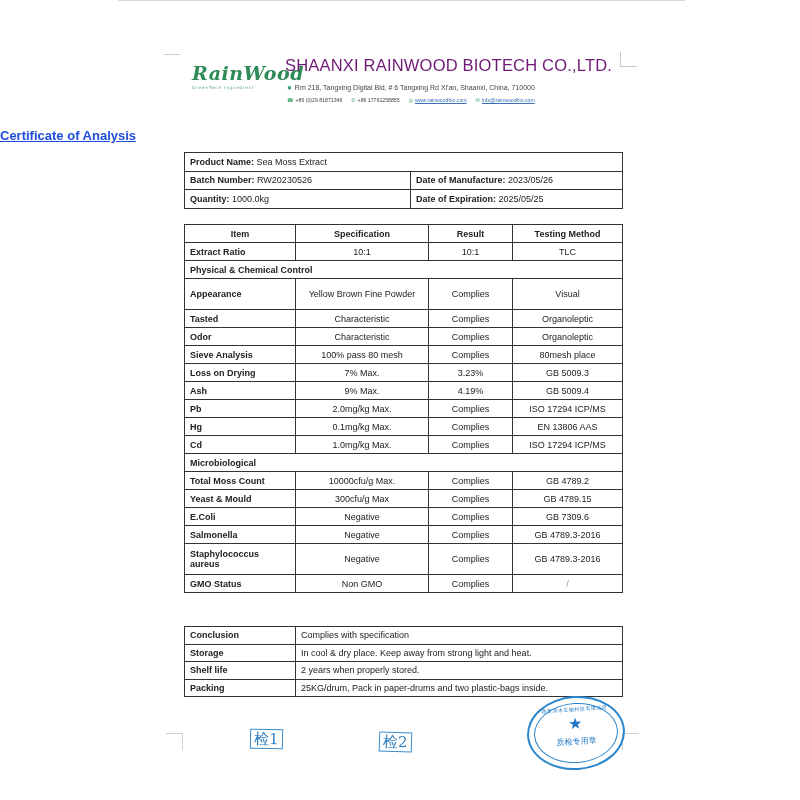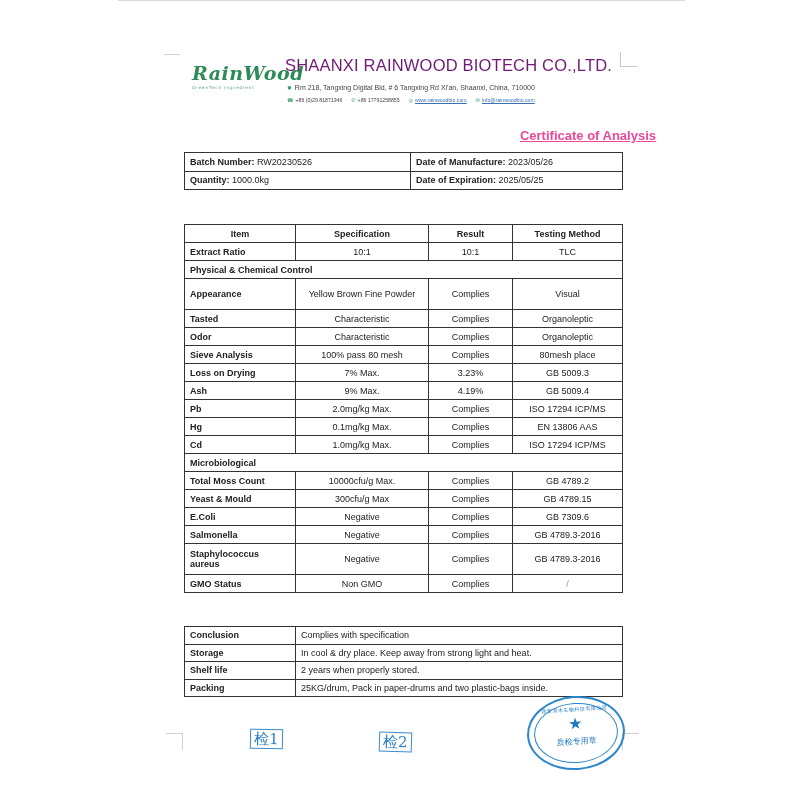--- a/index.html
+++ b/index.html
@@ -16,21 +16,21 @@
   .logo-sub { font-size:4px; color:#4a9a6a; letter-spacing:1px; margin-top:1px; white-space:nowrap; }
 
   .company { position:absolute; left:285px; top:56px; font-family:"Liberation Sans", sans-serif; font-size:16.5px; color:#701a75; letter-spacing:0.2px; white-space:nowrap; }
   .addr { position:absolute; left:287px; top:83px; font-family:"Liberation Sans", sans-serif; font-size:7px; color:#444; white-space:nowrap; }
   .addr .pin { color:#3aa06a; font-size:8px; margin-right:3px; }
   .contact { position:absolute; left:287px; top:97px; font-family:"Liberation Sans", sans-serif; font-size:5.2px; color:#444; white-space:nowrap; }
   .contact .ic { color:#3aa06a; margin-right:2px; }
   .contact .lnk { color:#3b6fb6; text-decoration:underline; }
   .contact span.sep { display:inline-block; width:6px; }
 
-  .title { position:absolute; left:0; width:656px; top:128px; text-align:right; font-family:"Liberation Sans", sans-serif; font-weight:bold; font-size:13px; text-decoration:underline; color:#ec4899; }
+  .title { position:absolute; left:0; width:656px; top:128px; text-align:left; font-family:"Liberation Sans", sans-serif; font-weight:bold; font-size:13px; text-decoration:underline; color:#1d4ed8; }
 
   table { border-collapse:collapse; position:absolute; font-family:"Liberation Sans", sans-serif; font-size:9px; color:#222; table-layout:fixed; }
   td { border:1px solid #333; padding:0 5px; height:17px; line-height:10px; }
   .b { font-weight:bold; }
   .c { text-align:center;margin-top:28px; }
 
   #info { left:184px; top:152px; width:438px; }
   #info td { height:17.5px; }
   #main { left:184px; top:224px; width:438px; }
   #main td.tall { height:30px; }
@@ -76,20 +76,23 @@
 </div>
 
 <div class="title">Certificate of Analysis</div>
 
 <table id="info">
   <colgroup>
       <col style="width:226px">
       <col style="width:212px">
     </colgroup>
   <tbody>
+      <tr>
+    <td colspan="2"><span class="b">Product Name:</span> <span>Sea Moss Extract</span></td>
+  </tr>
   <tr>
     <td><span class="b">Batch Number:</span> <span>RW20230526</span></td>
     <td><span class="b">Date of Manufacture:</span> <span>2023/05/26</span></td>
   </tr>
   <tr>
     <td><span class="b">Quantity:</span> <span>1000.0kg</span></td>
     <td><span class="b">Date of Expiration:</span> <span>2025/05/25</span></td>
   </tr>
 </tbody>
   </table>

